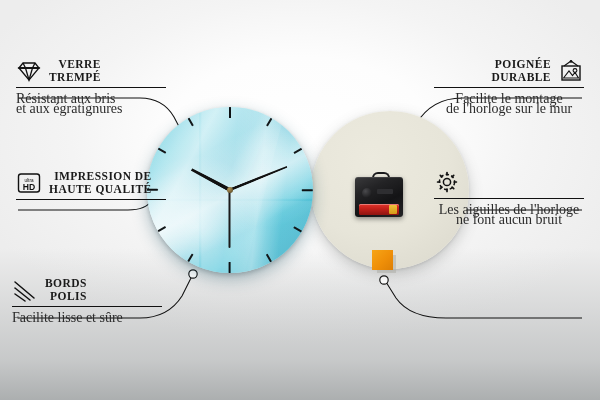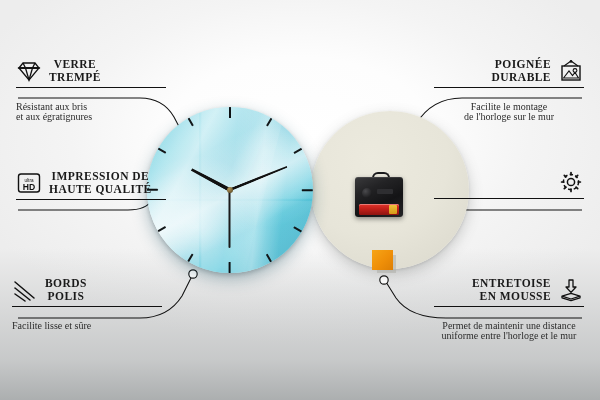--- a/index.html
+++ b/index.html
@@ -16,33 +16,33 @@
   }
   #stage:before{
     content:"";position:absolute;left:0;top:0;width:600px;height:400px;
     background:linear-gradient(to bottom, rgba(255,255,255,0) 62%, rgba(168,171,172,.55) 90%, rgba(150,154,155,.75) 100%);
     pointer-events:none;
   }
   
   .feat{position:absolute;width:190px;}
   .feat .head{display:flex;align-items:center;gap:7px;}
   .feat.left .head{justify-content:flex-start;}
-  .feat.right .head{justify-content:flex-end;flex-direction:row;}
+  .feat.right .head{flex-direction:row;}
   .ttl{
     font-family:"Liberation Serif",serif;
     font-weight:700;font-size:11.5px;line-height:12.5px;
     letter-spacing:.45px;color:#1a1a1a;text-transform:uppercase;
     white-space:pre-line;
   }
-  .feat.left .ttl{text-align:center;}
+  .feat.left .ttl{text-align:right;}
   .feat.right .ttl{text-align:right;}
   .rule{height:0;border-top:1.6px solid #111;margin-top:4px;width:100%;}
   .sub{
     font-family:"Liberation Serif",serif;
-    font-size:10px;line-height:10.4px;color:#2b2b2b;margin-top:14px;
+    font-size:14px;line-height:10.4px;color:#2b2b2b;margin-top:6px;
     white-space:pre-line;
   }
   .feat.left .sub{text-align:left;}
   .feat.right .sub{text-align:center;}
   .ico{width:26px;height:24px;flex:0 0 26px;display:block;}
   .ico svg{display:block;width:26px;height:24px;}
 
   
   #f-verre  {left:16px; top:58px;  width:150px;}
   #f-impr   {left:16px; top:170px; width:150px;}
@@ -291,32 +291,18 @@
               <path d="M20.2 12 h2.2"></path>
             <path d="M6.3 5.3 l1.6 1.6"></path>
               <path d="M18.1 17.1 l1.6 1.6"></path>
             <path d="M19.7 5.3 l-1.6 1.6"></path>
               <path d="M7.9 17.1 l-1.6 1.6"></path>
           </g>
         </svg>
       </span>
     </div>
     <div class="rule"></div>
-  </div>
-
-  <div class="feat right" id="f-entre">
-    <div class="head">
-      <span class="ttl" style="flex:1">ENTRETOISE
-EN MOUSSE</span>
-      <span class="ico">
-        <svg viewBox="0 0 26 24">
-          <path d="M11 2 h4 v7 h3 l-5 5.4 L8 9 h3 Z" fill="none" stroke="#111" stroke-width="1.3" stroke-linejoin="round"></path>
-          <path d="M13 15.4 L22 18.2 L13 21 L4 18.2 Z" fill="none" stroke="#111" stroke-width="1.3" stroke-linejoin="round"></path>
-          <path d="M4 18.2 v1.6 L13 22.6 L22 19.8 v-1.6" fill="none" stroke="#111" stroke-width="1.3" stroke-linejoin="round"></path>
-        </svg>
-      </span>
-    </div>
-    <div class="rule"></div>
-    <div class="sub">Permet de maintenir une distance
-uniforme entre l'horloge et le mur</div>
-  </div>
+    <div class="sub">Les aiguilles de l'horloge
+ne font aucun bruit</div>
+  </div>
+
 
 </div>
 
 </body></html>

